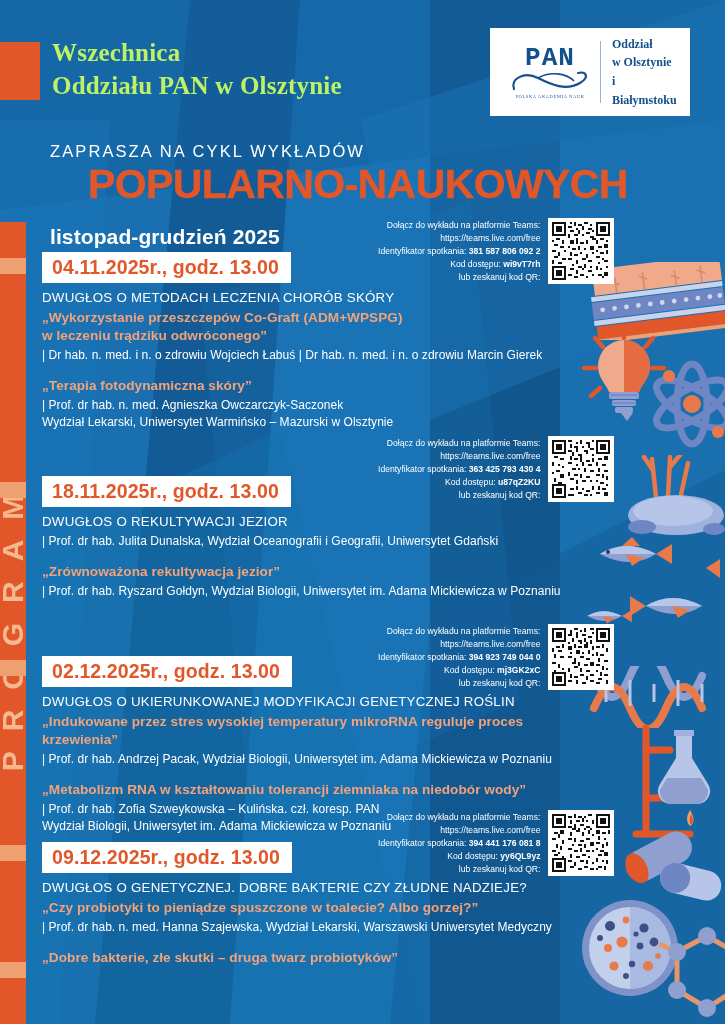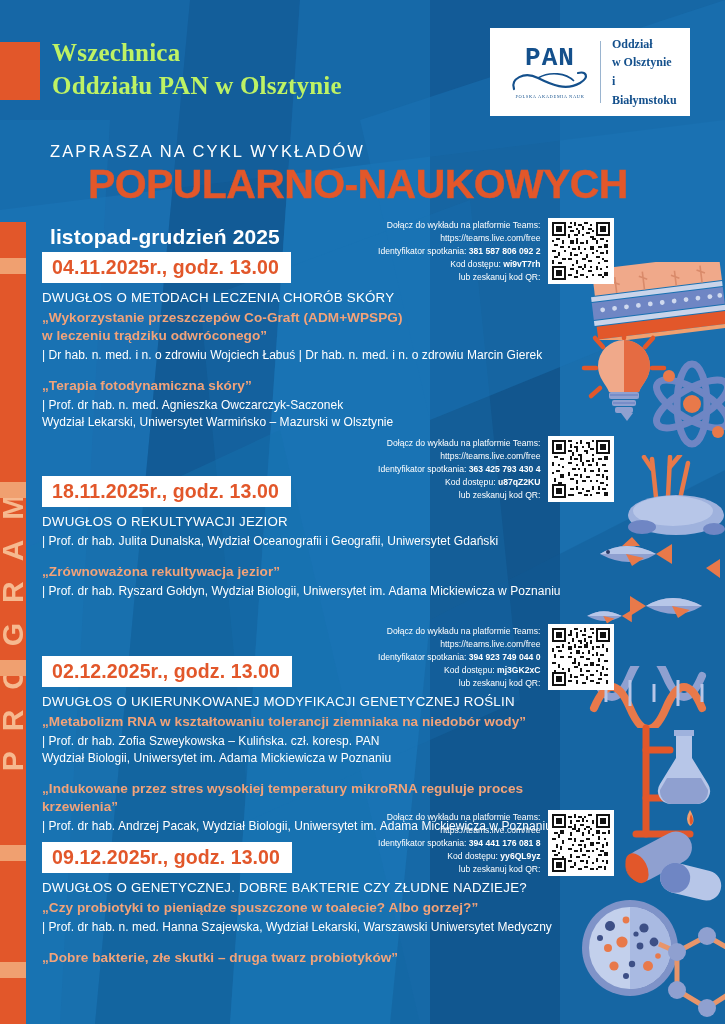--- a/index.html
+++ b/index.html
@@ -579,29 +579,29 @@
                    M8 26h2v1H8zM12 26h1v2h-1zM15 27h2v1h-2zM19 26h2v1h-2z"></path>
         </g>
       </svg>
     </div>
   </div>
 
   <div class="event" style="top:656px;">
     <div class="date-badge">02.12.2025r., godz. 13.00</div>
     <div class="ev-head">DWUGŁOS O UKIERUNKOWANEJ MODYFIKACJI GENETYCZNEJ ROŚLIN</div>
     <div class="lec">
+      <div class="lec-title">„Indukowane przez stres wysokiej temperatury mikroRNA reguluje proces krzewienia”</div>
+      <div class="lec-meta">| Prof. dr hab. Andrzej Pacak, Wydział Biologii, Uniwersytet im. Adama Mickiewicza w Poznaniu</div>
+    </div>
+    <div class="lec">
       <div class="lec-title">„Metabolizm RNA w kształtowaniu tolerancji ziemniaka na niedobór wody”</div>
       <div class="lec-meta">
         <span>| Prof. dr hab. Zofia Szweykowska – Kulińska. czł. koresp. PAN</span><br>
         <span>Wydział Biologii, Uniwersytet im. Adama Mickiewicza w Poznaniu</span>
       </div>
-    </div>
-    <div class="lec">
-      <div class="lec-title">„Indukowane przez stres wysokiej temperatury mikroRNA reguluje proces krzewienia”</div>
-      <div class="lec-meta">| Prof. dr hab. Andrzej Pacak, Wydział Biologii, Uniwersytet im. Adama Mickiewicza w Poznaniu</div>
     </div>
   </div>
 
   <div class="teams" style="left:378px; top:810px;">
     <div class="teams-text">
       <div>Dołącz do wykładu na platformie Teams:</div>
       <div>https://teams.live.com/free</div>
       <div>
         <span>Identyfikator spotkania:</span>
         <b>394 441 176 081 8</b>

